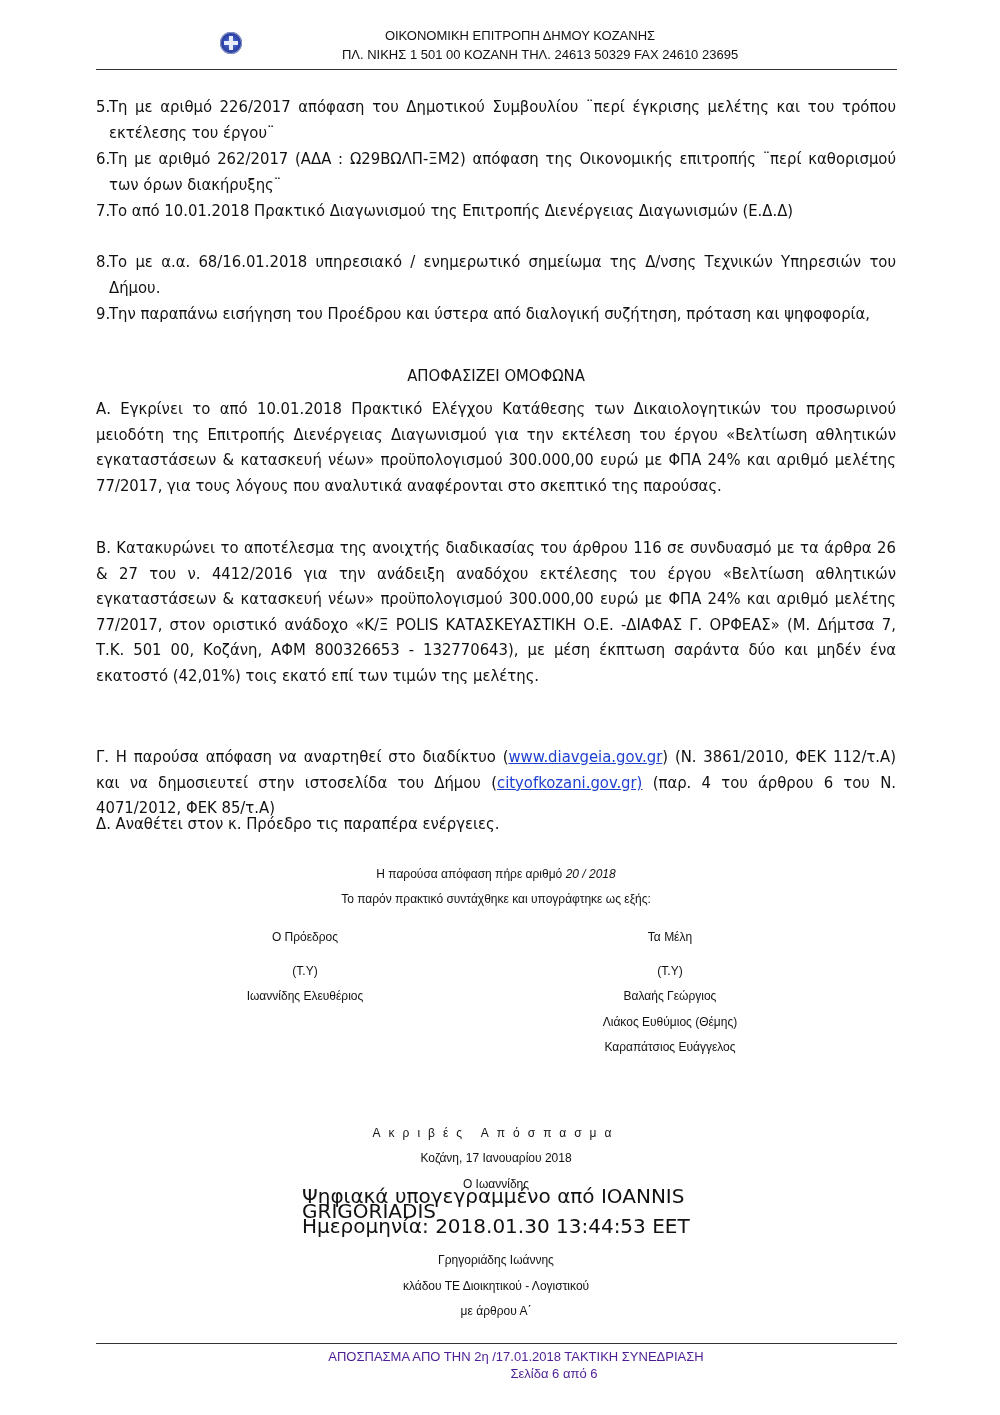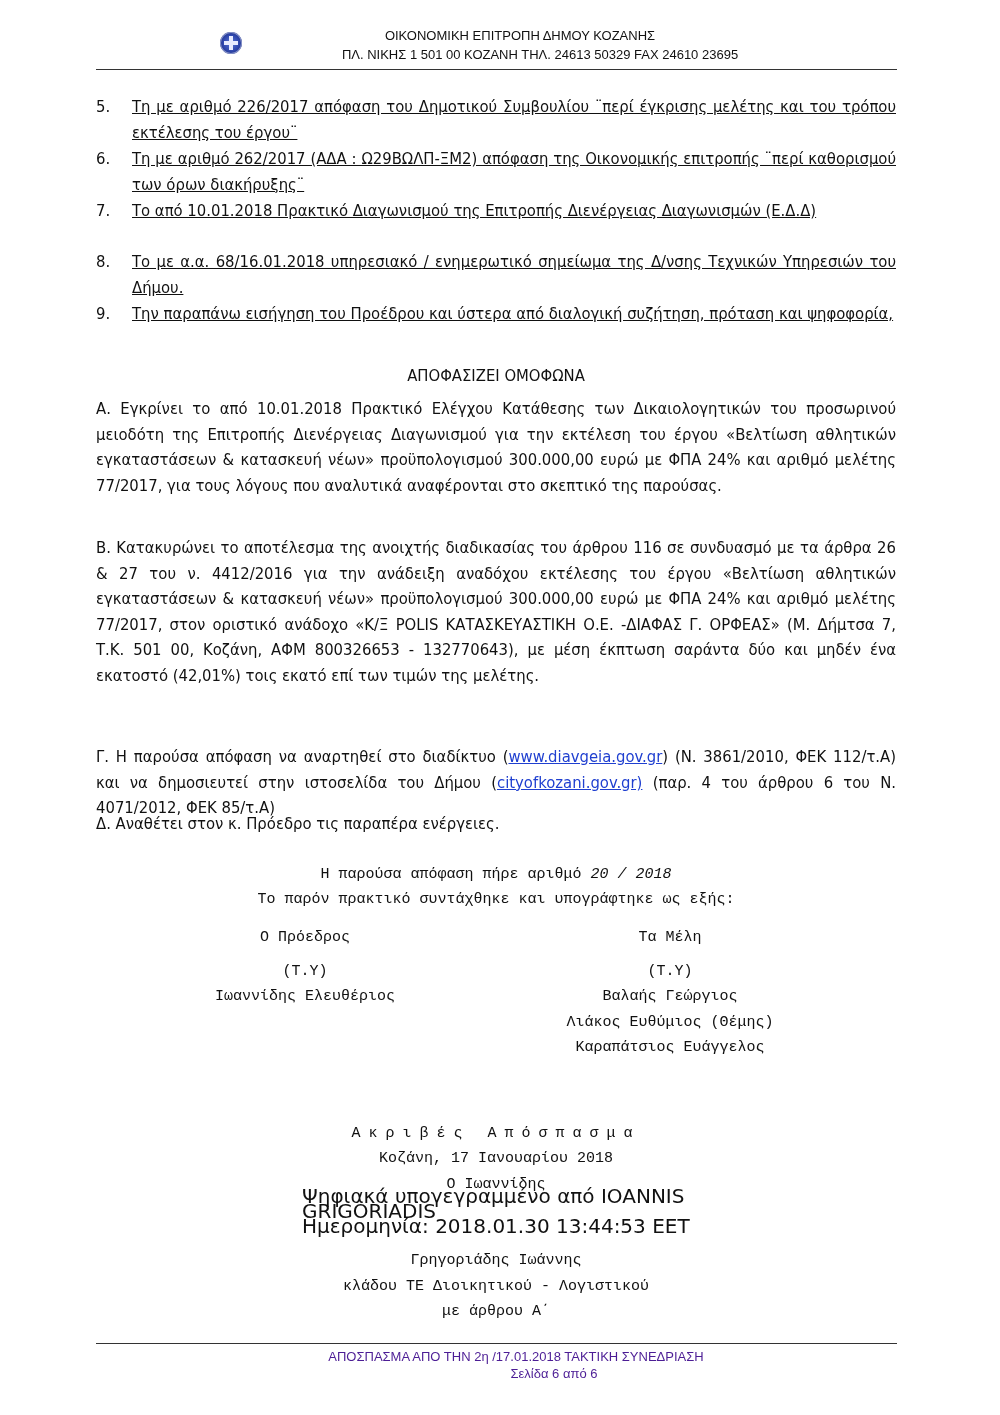--- a/index.html
+++ b/index.html
@@ -8,25 +8,25 @@
   .hdr { left:0; width:1000px; text-align:center; font-family:"Liberation Sans Narrow","Liberation Sans", sans-serif; font-size:13px; color:#111; letter-spacing:0; }
   .hdr1 { top:28px; left:20px; }
   .hdr2 { top:47px; left:40px; }
   .seal { left:220px; top:32px; width:22px; height:22px; border-radius:50%; background:radial-gradient(circle at 50% 50%, #5a78d8 0%, #2c43a8 55%, #1a256a 100%); box-shadow:0 0 0 1px #8894c8 inset; }
   .seal::before { content:""; position:absolute; left:9px; top:4px; width:4px; height:14px; background:#e8ecff; }
   .seal::after { content:""; position:absolute; left:4px; top:9px; width:14px; height:4px; background:#e8ecff; }
   .rule { left:96px; width:801px; height:1px; background:#333; }
   .txt { font-family:"DejaVu Sans Condensed","DejaVu Sans", sans-serif; font-size:16.5px; line-height:25.5px; color:#111; }
   .item { left:96px; width:800px; }
   .item .num { position:absolute; left:0; top:0; }
-  .item .body { margin-left:36px; text-align:justify; text-align-last:left;text-decoration:underline; }
+  .item .body { margin-left:13px; text-align:justify; text-align-last:left; }
   .para { left:96px; width:800px; text-align:justify; }
   .center { left:96px; width:800px; text-align:center; }
   a.link { color:#1f3fd0; text-decoration:underline; }
-  .sig { font-family:Liberation Mono, monospace; font-size:15px; line-height:25.5px; text-align:center; }
+  .sig { font-family:Liberation Sans, sans-serif; font-size:12px; line-height:25.5px; text-align:center; }
   .digital { font-family:"DejaVu Sans", sans-serif; font-size:20px; line-height:15px; color:#111; left:302px; }
   .foot { left:16px; width:1000px; text-align:center; font-family:"Liberation Sans Narrow","Liberation Sans", sans-serif; font-size:13px; color:#4c1d95; }
   .it { font-style:italic; }
   .spaced { letter-spacing:8px; }
 </style>
 </head>
 <body>
 
 <div class="abs seal"></div>
 <div class="abs hdr hdr1">ΟΙΚΟΝΟΜΙΚΗ  ΕΠΙΤΡΟΠΗ  ΔΗΜΟΥ  ΚΟΖΑΝΗΣ</div>

